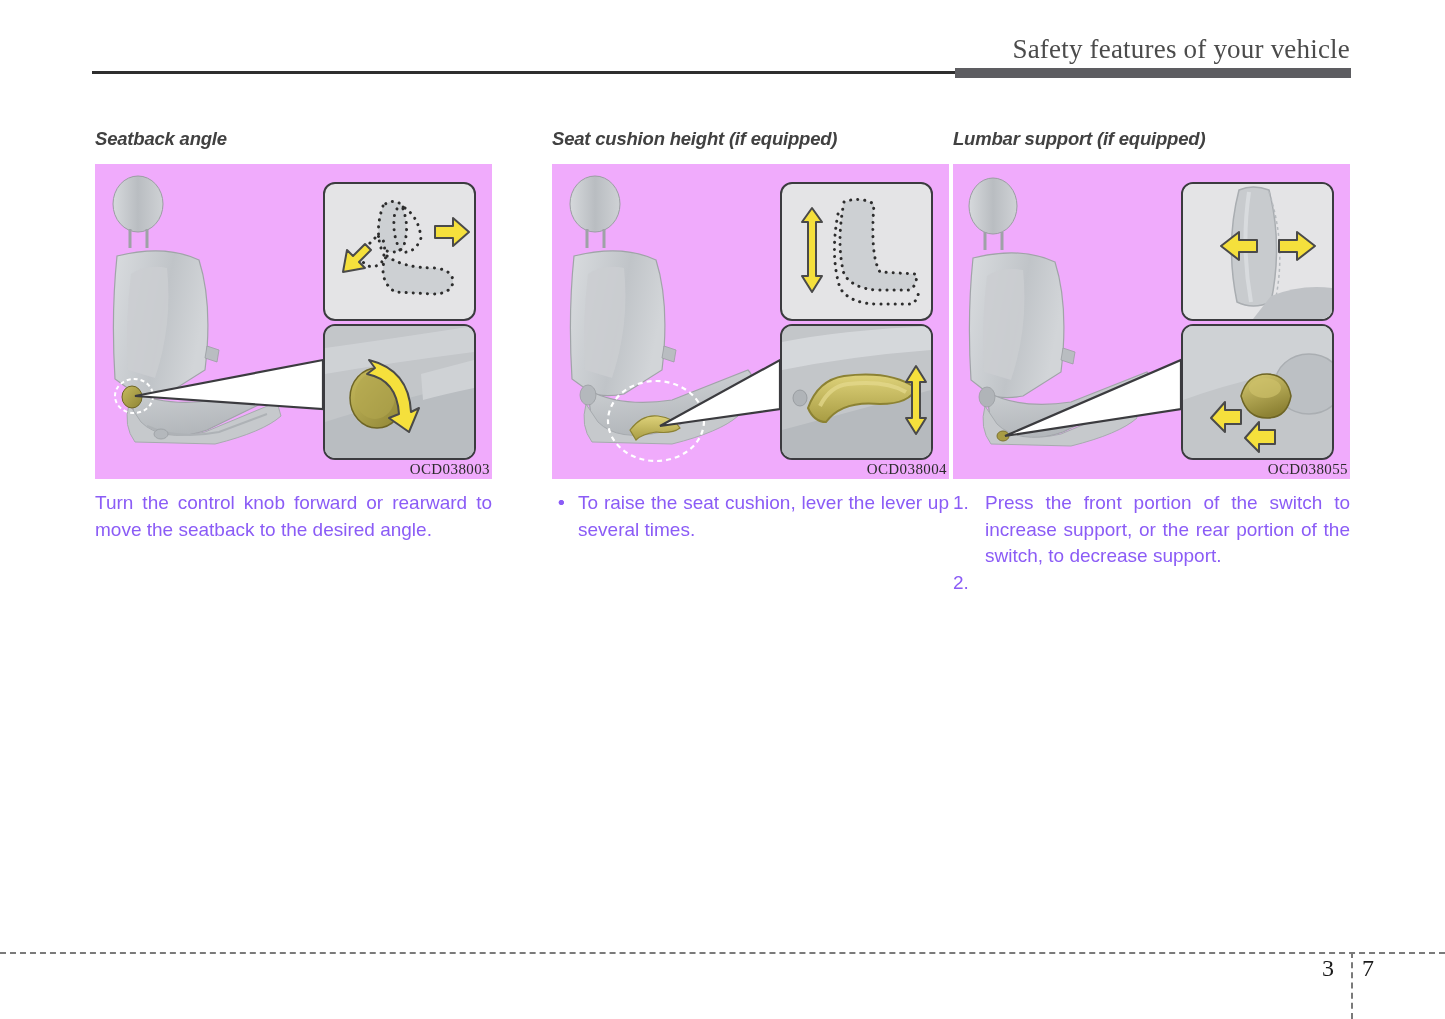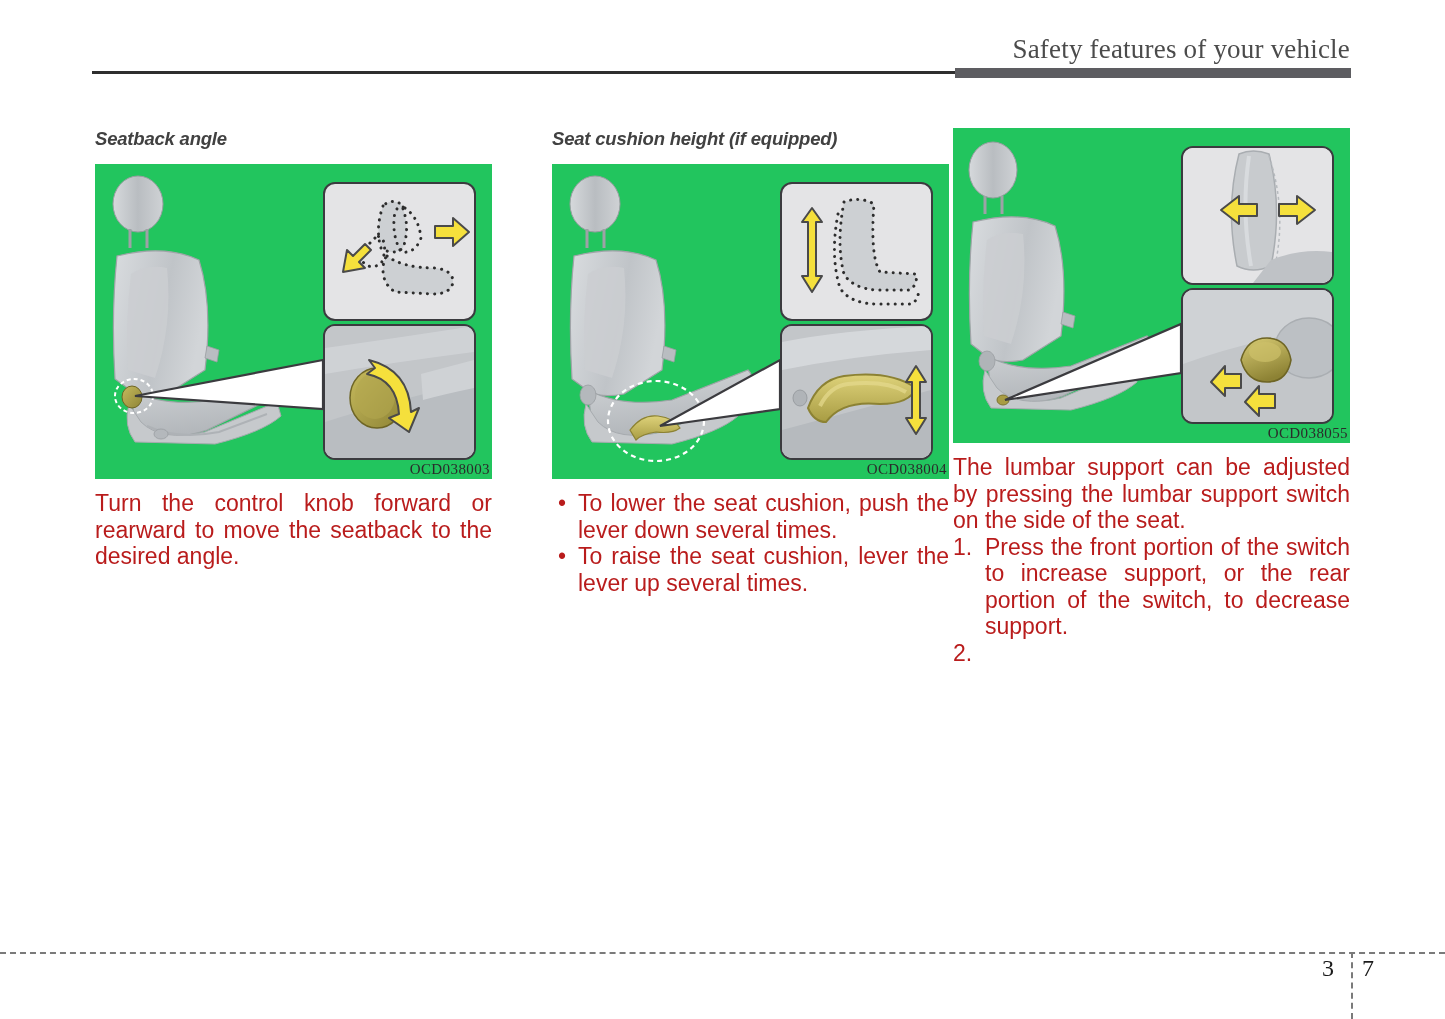--- a/index.html
+++ b/index.html
@@ -73,21 +73,21 @@
     letter-spacing: -0.2px;
     margin: 0 0 14px 0;
     white-space: nowrap;
   }
 
   
   .figure {
     position: relative;
     width: 397px;
     height: 315px;
-    background: #22c55e;
+    background: #f0abfc;
     overflow: hidden;
   }
   .figure-caption {
     position: absolute;
     right: 2px;
     bottom: 1px;
     font-family: "Liberation Serif", serif;
     font-size: 15px;
     color: #2b2b2b;
     letter-spacing: 0.4px;
@@ -108,23 +108,23 @@
   }
   .inset-top { left: 228px; top: 18px; width: 149px; height: 135px; }
   .inset-bottom {
     left: 228px; top: 160px; width: 149px; height: 132px;
     background: #c9cbcd;
   }
 
   
   .body-text {
     margin-top: 11px;
-    font-size: 23px;
+    font-size: 19px;
     line-height: 26.5px;
-    color: #b91c1c;
+    color: #8b5cf6;
     text-align: justify;
     hyphens: none;
   }
   .body-text p { margin: 0; }
   .bullet-list, .num-list {
     margin: 0;
     padding: 0;
     list-style: none;
   }
   .bullet-list li {
@@ -331,31 +331,31 @@
         </svg>
       </div>
 
       <div class="figure-caption">OCD038004</div>
     </div>
 
     <div class="body-text">
       <ul class="bullet-list">
         <li>
           <span class="bullet">•</span>
-          <span>To lower the seat cushion, push the lever down several times.</span>
         </li>
         <li>
           <span class="bullet">•</span>
           <span>To raise the seat cushion, lever the lever  up several times.</span>
         </li>
       </ul>
     </div>
   </div>
 
   <div class="col col-3">
+    <div class="section-heading">Lumbar support (if equipped)</div>
 
     <div class="figure">
       <svg class="seat" viewBox="0 0 397 315">
         <defs>
           <linearGradient id="g3a" x1="0" y1="0" x2="1" y2="0">
             <stop offset="0" stop-color="#d6d9dc"></stop>
               <stop offset="0.5" stop-color="#b9bdc1"></stop>
               <stop offset="1" stop-color="#cfd2d5"></stop>
           </linearGradient>
           <linearGradient id="g3b" x1="0" y1="0" x2="1" y2="0.3">
@@ -411,21 +411,20 @@
 
           <path d="M28 92 L42 76 L42 84 L58 84 L58 98 L42 98 L42 106 Z" fill="#f5e03c" stroke="#4a4a4a" stroke-width="2" stroke-linejoin="round"></path>
           <path d="M62 112 L76 96 L76 104 L92 104 L92 118 L76 118 L76 126 Z" fill="#f5e03c" stroke="#4a4a4a" stroke-width="2" stroke-linejoin="round"></path>
         </svg>
       </div>
 
       <div class="figure-caption">OCD038055</div>
     </div>
 
     <div class="body-text">
-      <p>The lumbar support can be adjusted by pressing the lumbar support switch on the side of the seat.</p>
       <ol class="num-list">
         <li>
           <span class="num">1.</span>
           <span>Press the front portion of the switch to increase support, or the rear portion of the switch, to decrease support.</span>
         </li>
         <li>
           <span class="num">2.</span>
         </li>
       </ol>
     </div>

